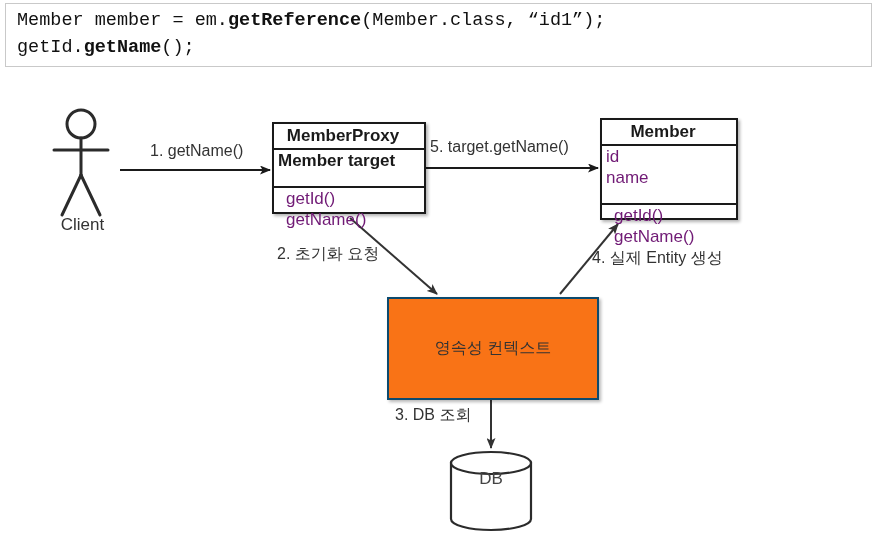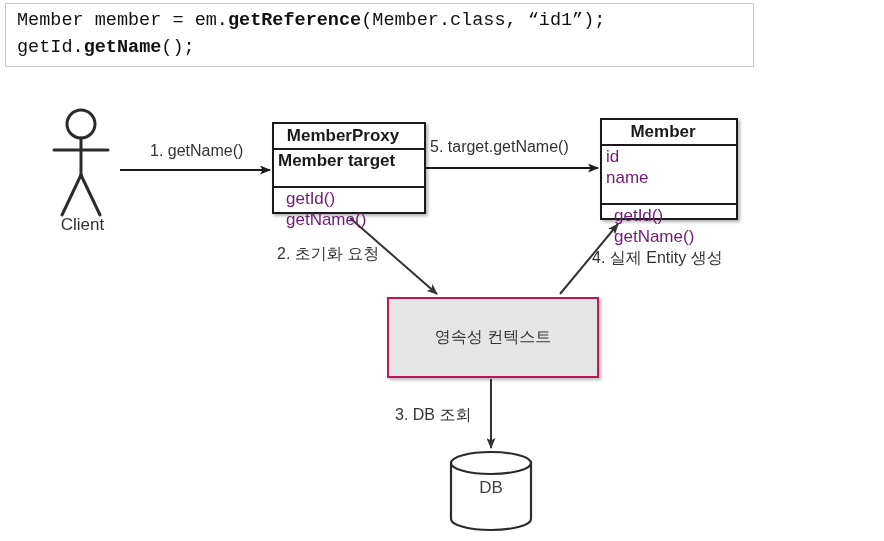--- a/index.html
+++ b/index.html
@@ -13,21 +13,21 @@
     position: relative;
     font-family: "Liberation Sans", sans-serif;
     overflow: hidden;
   }
 
   
   #code-block {
     position: absolute;
     left: 5px;
     top: 3px;
-    width: 749px;
+    width: 867px;
     height: 64px;
     border: 1px solid #c9c9c9;
     background: #ffffff;
     box-sizing: border-box;
   }
   .code-line {
     position: absolute;
     left: 11px;
     font-family: "Liberation Mono", "DejaVu Sans Mono", monospace;
     font-size: 18.5px;
@@ -102,23 +102,23 @@
     width: 138px;
     height: 102px;
   }
 
   
   #persistence-context-box {
     position: absolute;
     left: 387px;
     top: 217px;
     width: 212px;
-    height: 81px;
-    border: 2px solid #be185d;
-    background: #e5e5e5;
+    height: 103px;
+    border: 2px solid #0c4a6e;
+    background: #f97316;
     box-sizing: border-box;
     box-shadow: 2px 2px 3px rgba(0,0,0,0.28);
     display: flex;
     align-items: center;
     justify-content: center;
   }
   #persistence-context-label {
     font-size: 16px;
     color: #333333;
     white-space: nowrap;
@@ -146,21 +146,21 @@
   #db-cylinder {
     position: absolute;
     left: 448px;
     top: 370px;
     width: 86px;
     height: 82px;
   }
   #db-label {
     position: absolute;
     left: 448px;
-    top: 398px;
+    top: 389px;
     width: 86px;
     text-align: center;
     font-size: 17px;
     color: #444444;
   }
 
   
   .edge-label {
     position: absolute;
     font-size: 16px;

